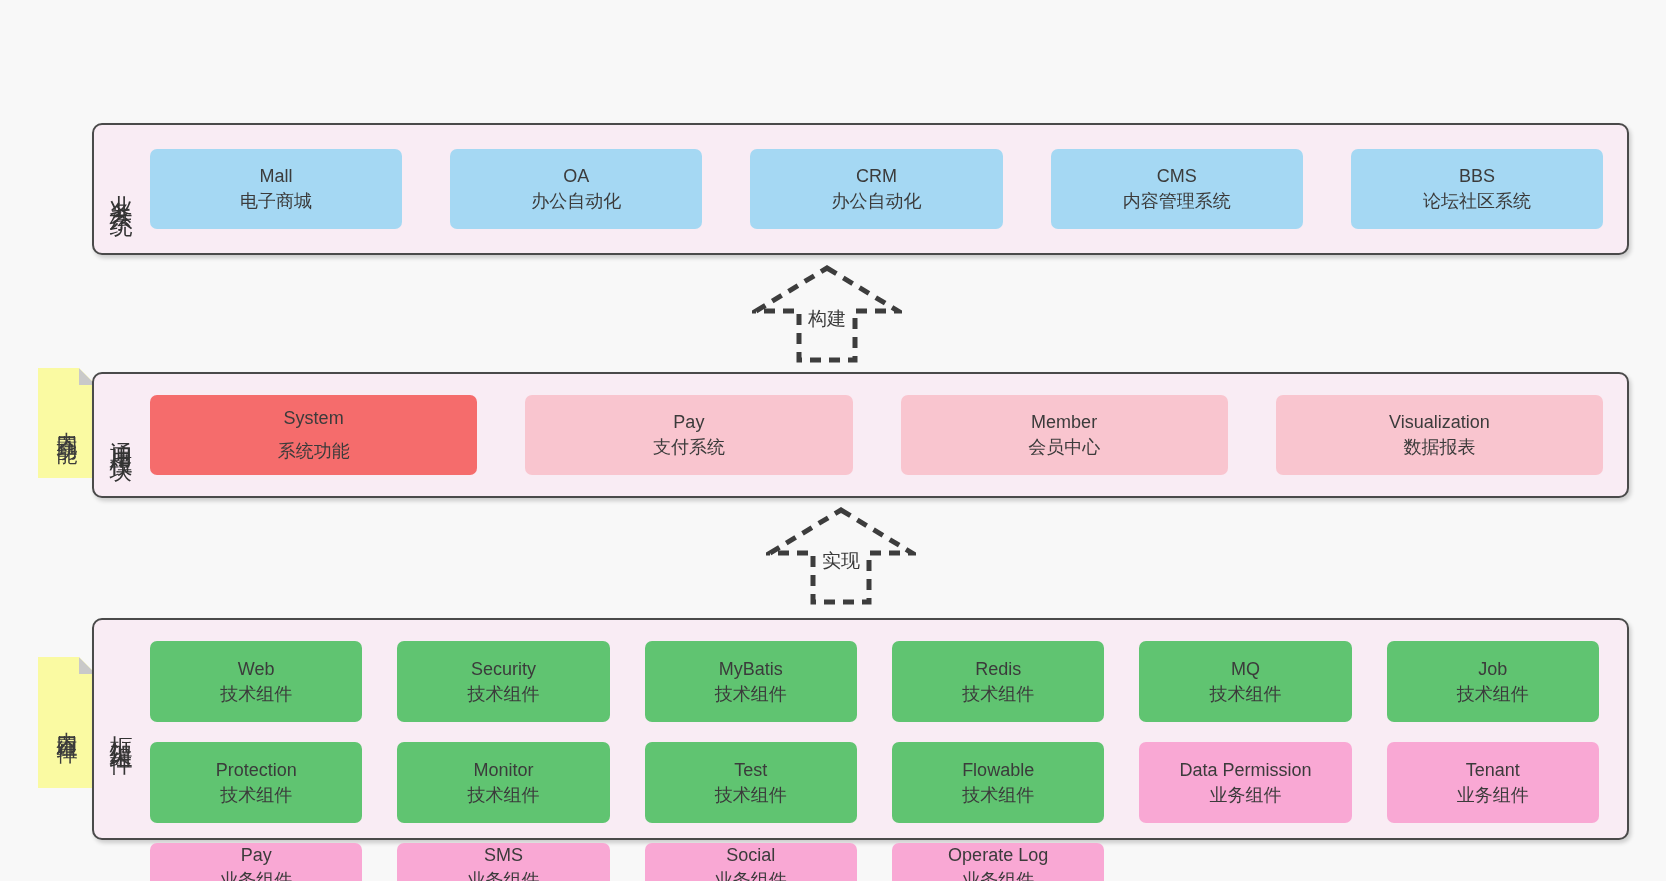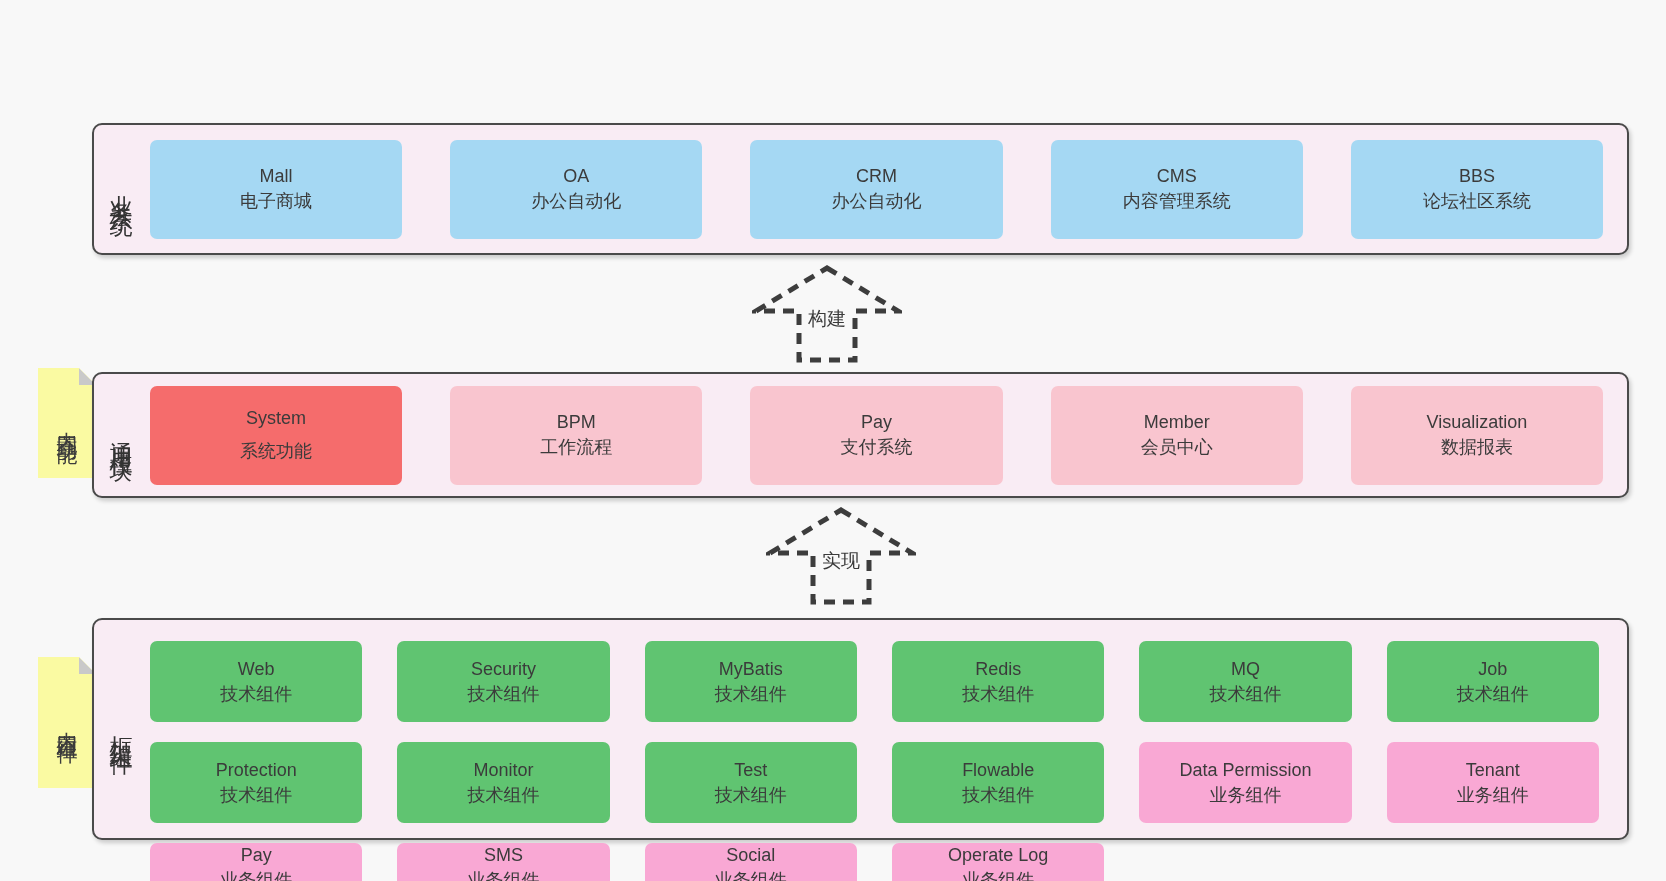--- a/index.html
+++ b/index.html
@@ -40,21 +40,21 @@
     color:#333;
   }
 
   .boxrow {
     flex:1;
     display:flex;
     align-items:center;
     gap:48px;
     padding:0 24px 0 0;
   }
-  .boxrow .box { flex:1; height:99px; }
+  .boxrow .box { flex:1; height:80px; }
 
   .comp-grid {
     flex:1;
     display:grid;
     grid-template-columns:repeat(6, 1fr);
     grid-template-rows:81px 81px;
     column-gap:35px;
     row-gap:20px;
     padding:21px 28px 0 0;
     align-content:start;
@@ -166,24 +166,20 @@
 <div class="panel" id="panel-modules">
   <div class="panel-label">
     <span>通用模块</span>
   </div>
   <div class="boxrow">
     <div class="box red">
       <span>System</span>
       <span>系统功能</span>
     </div>
     <div class="box pink">
-      <span>BPM</span>
-      <span>工作流程</span>
-    </div>
-    <div class="box pink">
       <span>Pay</span>
       <span>支付系统</span>
     </div>
     <div class="box pink">
       <span>Member</span>
       <span>会员中心</span>
     </div>
     <div class="box pink">
       <span>Visualization</span>
       <span>数据报表</span>

